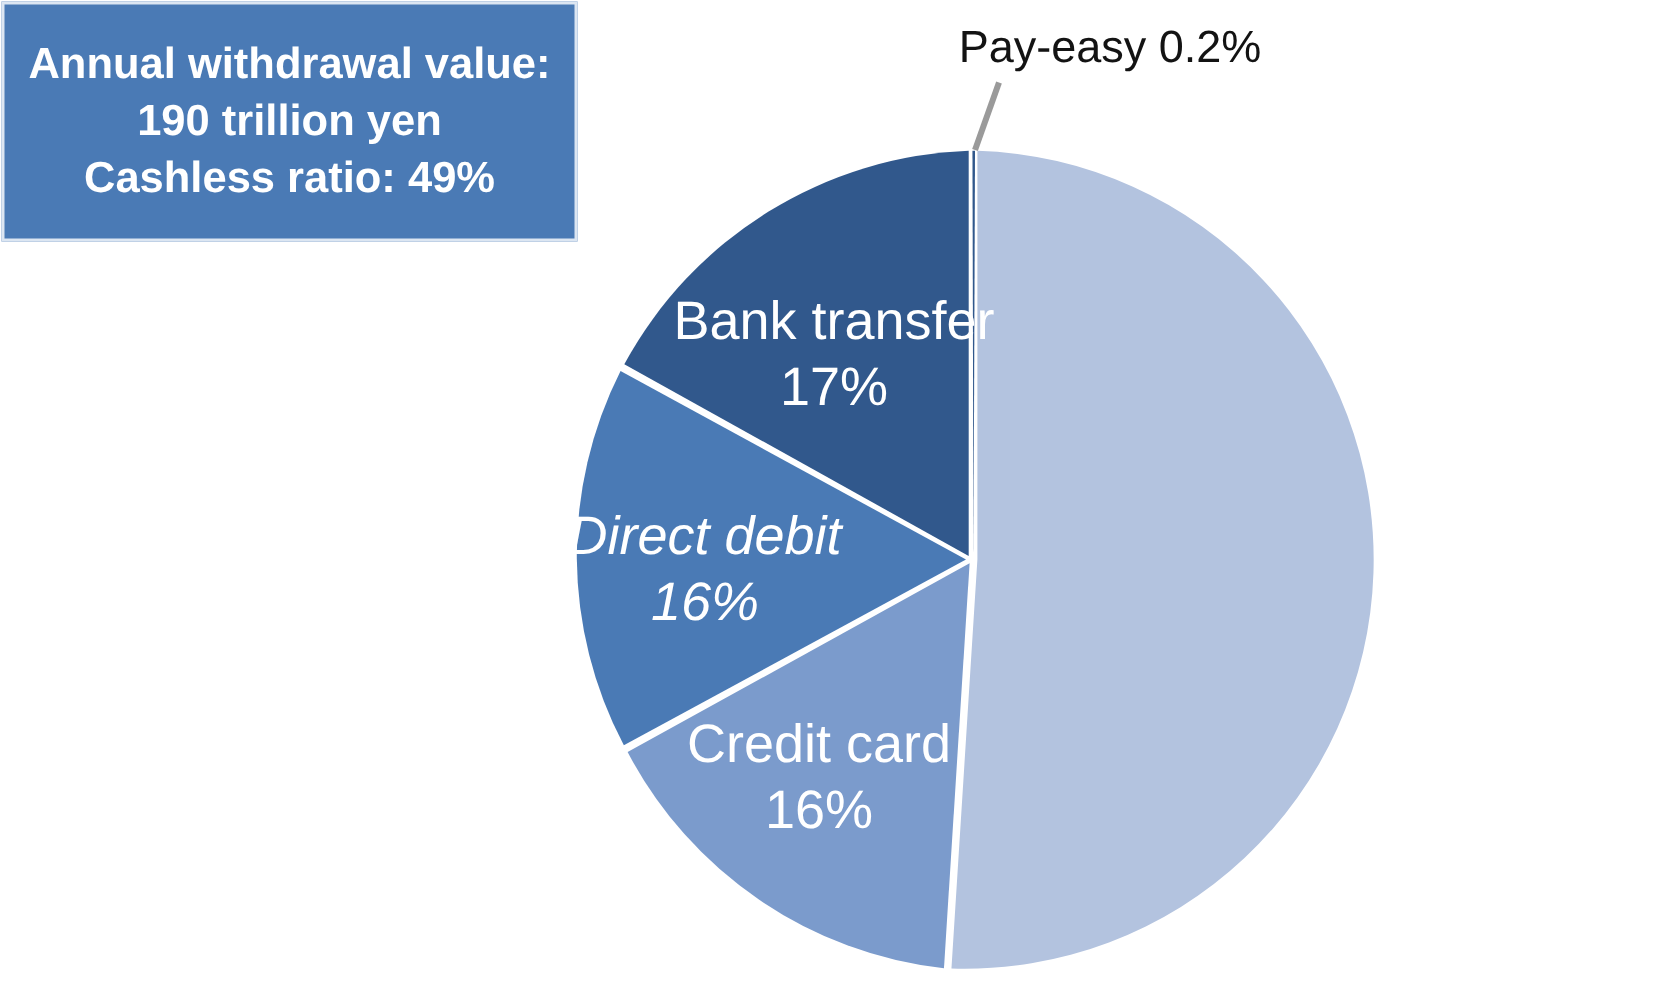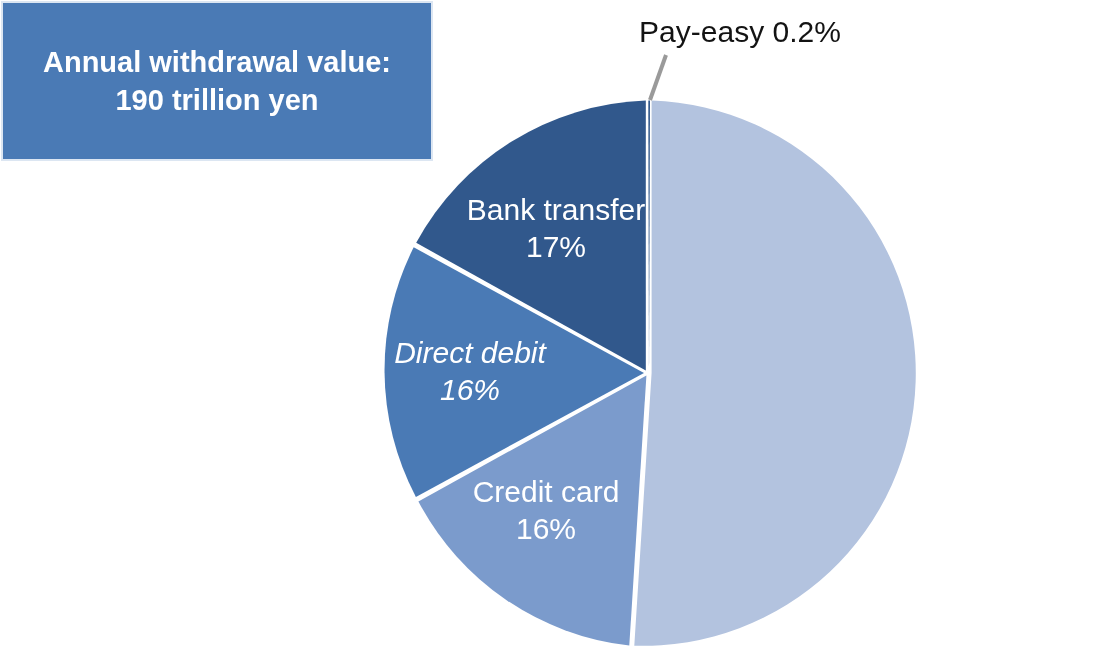--- a/index.html
+++ b/index.html
@@ -22,21 +22,21 @@
     width: 1120px;
     height: 668px;
     background: #ffffff;
   }
 
   
   #info-box {
     position: absolute;
     left: 1px;
     top: 1px;
-    width: 432px;
+    width: 384px;
     height: 160px;
     box-sizing: border-box;
     background: #4a7ab5;
     border: 2px solid #dce6f2;
     display: flex;
     flex-direction: column;
     align-items: center;
     justify-content: center;
     color: #ffffff;
     font-size: 29px;
@@ -60,21 +60,21 @@
   #pie-svg {
     position: absolute;
     left: 0;
     top: 0;
   }
 
   
   .slice-label {
     position: absolute;
     text-align: center;
-    font-size: 30px;
+    font-size: 36px;
     line-height: 1.22;
     white-space: nowrap;
     pointer-events: none;
   }
   .slice-label .nm { display: block; }
   .slice-label .pc { display: block; }
 
   .label-white { color: #ffffff; }
   .label-dark  { color: #2b2b2b; }
 
@@ -98,20 +98,21 @@
   }
 </style>
 </head>
 <body>
 
 <div id="canvas">
 
   <div id="info-box">
     <span class="line">Annual withdrawal value:</span>
     <span class="line">190 trillion yen</span>
+    <span class="line">Cashless ratio: 49%</span>
   </div>
 
   <div id="pie-wrap">
     <svg id="pie-svg" width="1120" height="668" viewBox="0 0 1120 668">
 
       <path fill="#b3c3df" d="M 651.6 100.5
                A 272.5 272.5 0 1 1 634.3 645.7
                L 651.6 373.0 Z"></path>
 
       <path fill="#7b9bcc" d="M 629.3 645.5

